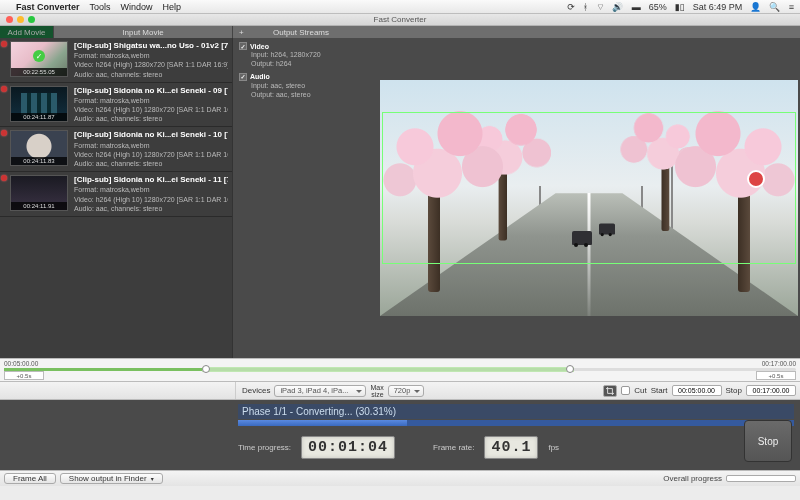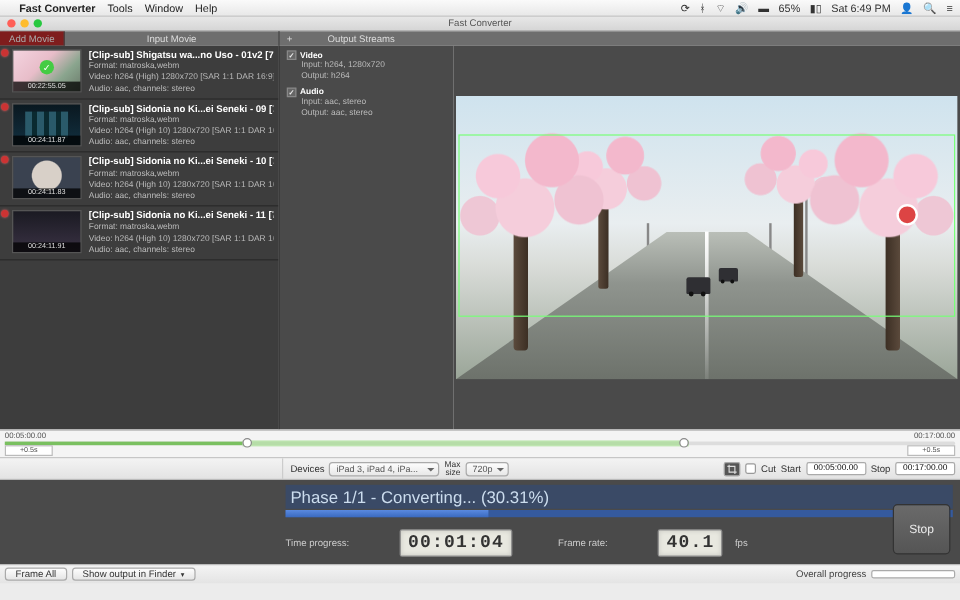--- a/index.html
+++ b/index.html
@@ -14,21 +14,21 @@
 
 
 .titlebar { height:12px; background:linear-gradient(#e7e7e7,#d6d6d6); border-bottom:1px solid #b3b3b3; display:flex; align-items:center; justify-content:center; font-size:8px; color:#555; position:relative;}
 .traffic { position:absolute; left:6px; top:2px; display:flex; gap:4px;}
 .traffic span{ width:7px;height:7px;border-radius:50%; display:block;}
 .tr-red{background:#ff5f57;} .tr-yel{background:#febc2e;} .tr-grn{background:#28c840;}
 
 
 .cols-head { height:12px; display:flex; font-size:8px; background:#6e6e6e; color:#ddd;}
 .col-h-left{ width:232px; display:flex;}
-.addmovie{ width:54px; background:#7f1d1d; border-right:1px solid #444; display:flex;align-items:center;justify-content:center; color:#aaa;}
+.addmovie{ width:54px; background:#14532d; border-right:1px solid #444; display:flex;align-items:center;justify-content:center; color:#aaa;}
 .inputmov{ flex:1; display:flex;align-items:center;justify-content:center;}
 .col-h-right{ flex:1; border-left:1px solid #444; display:flex;align-items:center; padding-left:40px;}
 
 
 .main { display:flex; height:320px; }
 .sidebar { width:232px; background:#3d3d3d; overflow:hidden;}
 .movie { display:flex; padding:3px 4px; border-bottom:1px solid #2a2a2a; position:relative; cursor:pointer;}
 .movie .rec { width:6px;height:6px; background:#c33; border-radius:50%; position:absolute; left:1px; top:3px; box-shadow:0 0 2px #f66;}
 .thumb { width:58px; height:36px; background:#1a2a30; margin-left:6px; border:1px solid #555; position:relative; flex-shrink:0; background-size:cover;}
 .thumb .dur { position:absolute; bottom:0; left:0; right:0; background:rgba(0,0,0,.75); color:#ddd; font-size:6px; text-align:center; padding:1px 0;}
@@ -90,25 +90,25 @@
 .drop::after{content:"";position:absolute;right:3px;top:4px;border:3px solid transparent;border-top-color:#666;}
 .drop.devices{ width:92px;} .drop.size{ width:36px;}
 .cropicon{ width:14px;height:12px; border:1px solid #aaa; border-radius:2px; display:flex;align-items:center;justify-content:center; background:#555;}
 .cropicon svg{width:8px;height:8px;}
 .chk2{ width:9px;height:9px; border:1px solid #999; background:#fff; border-radius:2px;}
 .timebox{ width:50px;height:11px;background:#fff;border:1px solid #aaa;border-radius:2px;font-size:7px;display:flex;align-items:center;justify-content:center;}
 
 
 .progress { height:70px; background:#4a4a4a; display:flex; padding:4px 6px 4px 238px; position:relative; color:#ccc; font-size:8px;}
 .pcol{ flex:1;}
-.phase{ background:#3a4a66; color:#cde; padding:2px 4px; font-size:14px;}
+.phase{ background:#3a4a66; color:#cde; padding:2px 4px; font-size:10px;}
 .pbar{ height:6px; background:#355a9e; margin-top:1px; position:relative;}
 .pbar .fill{ position:absolute; left:0;top:0;bottom:0; width:30%; background:linear-gradient(#5a8ae0,#3a6ac0);}
 .readouts{ display:flex; align-items:center; gap:10px; margin-top:10px;}
-.lcd{ background:#e8e8e0; color:#333; font-family:"Courier New",monospace; font-size:15px; letter-spacing:1px; padding:2px 6px; border:1px solid #888; border-radius:2px; box-shadow:inset 0 0 4px rgba(0,0,0,.15); font-weight:bold;margin-left:32px;}
+.lcd{ background:#e8e8e0; color:#333; font-family:"Courier New",monospace; font-size:15px; letter-spacing:1px; padding:2px 6px; border:1px solid #888; border-radius:2px; box-shadow:inset 0 0 4px rgba(0,0,0,.15); font-weight:bold;}
 .stopbtn{ position:absolute; right:8px; bottom:8px; width:48px;height:42px; background:linear-gradient(#6a6a6a,#555); border:1px solid #333; border-radius:4px; color:#eee; font-size:10px; display:flex;align-items:center;justify-content:center; cursor:pointer;}
 
 
 .bottom{ height:16px; background:linear-gradient(#f4f4f4,#e4e4e4); border-top:1px solid #bbb; display:flex;align-items:center; font-size:8px; padding:0 4px; justify-content:space-between;}
 .btn{ height:11px; padding:0 8px; background:linear-gradient(#fdfdfd,#e5e5e5); border:1px solid #aaa; border-radius:3px; display:flex;align-items:center; color:#333; cursor:pointer;}
 .bottom .l{display:flex; gap:4px; align-items:center;}
 .overall{ color:#444;}
 .ovbar{ width:70px;height:7px;background:#fff;border:1px solid #aaa;border-radius:2px;}
 
 

